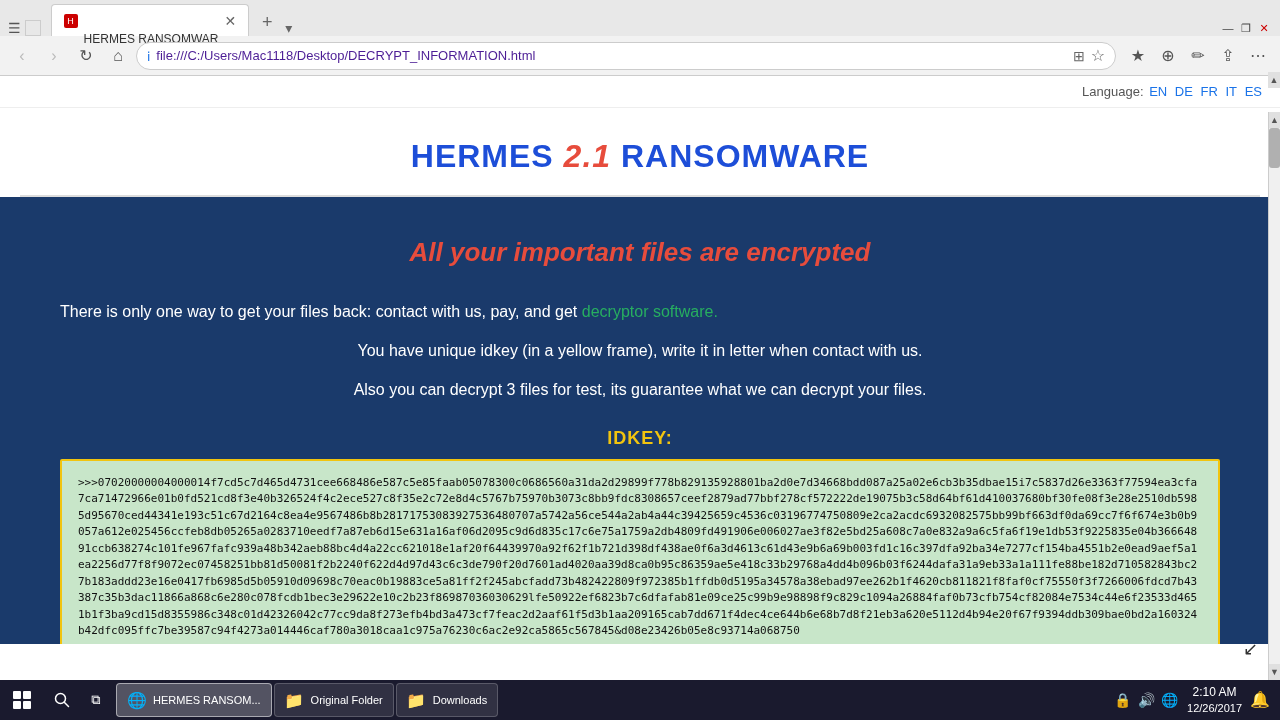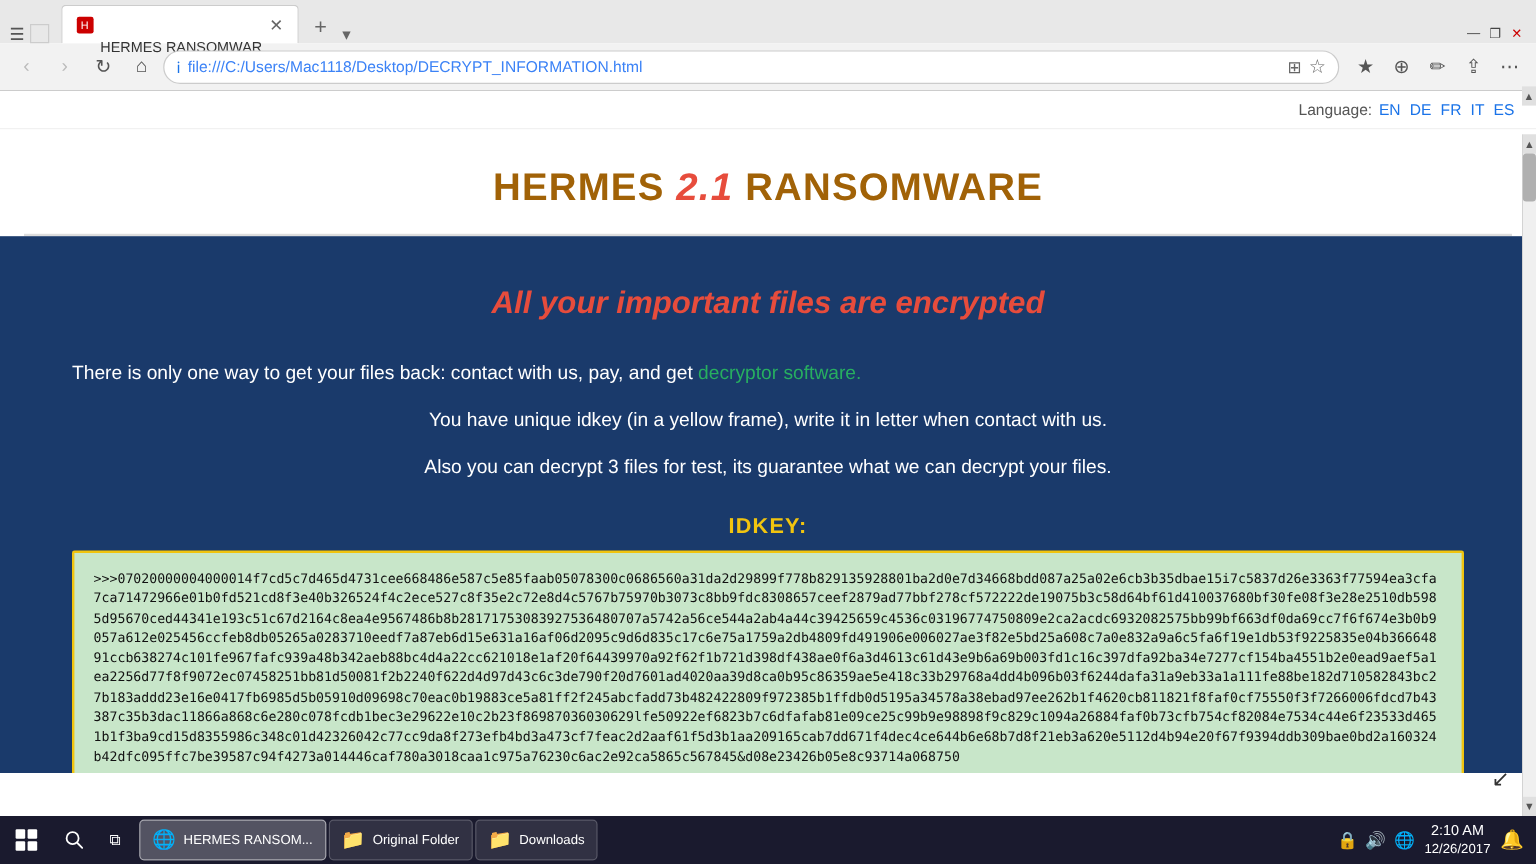--- a/index.html
+++ b/index.html
@@ -83,21 +83,21 @@
       height: 28px;
       padding: 0 10px;
       gap: 6px;
     }
     .address-bar .lock-icon { color: #1a73e8; font-size: 12px; }
     .address-input {
       flex: 1;
       border: none;
       outline: none;
       font-size: 13px;
-      color: #3b82f6;
+      color: #4c1d95;
       background: transparent;
     }
     .toolbar-icons {
       display: flex;
       align-items: center;
       gap: 2px;
       margin-left: 4px;
     }
     .toolbar-icon {
       width: 28px;
@@ -131,21 +131,21 @@
     .header-section {
       text-align: center;
       padding: 30px 20px 20px;
       background: #fff;
     }
     .header-title {
       font-size: 32px;
       font-weight: bold;
       letter-spacing: 1px;
     }
-    .header-title .blue { color: #a16207; }
+    .header-title .blue { color: #1d4ed8; }
     .header-title .red { color: #e74c3c; font-style: italic; }
 
     .main-content {
       background: #1a3a6b;
       color: #fff;
       padding: 40px 60px;
       min-height: 420px;
     }
     .encrypt-title {
       font-size: 26px;

